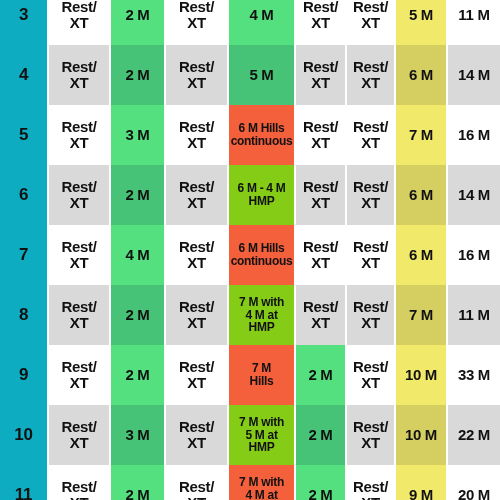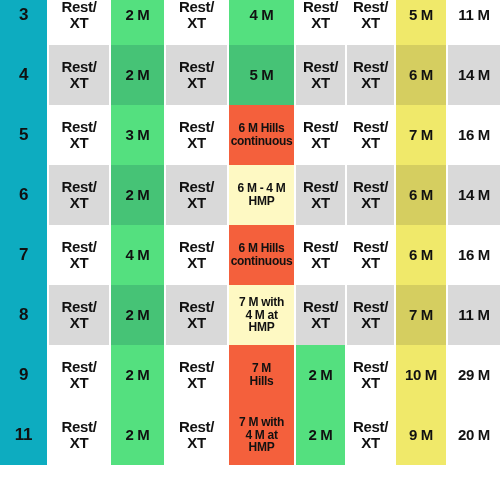--- a/index.html
+++ b/index.html
@@ -59,21 +59,21 @@
   
   tr.row-odd td.plain  { background: #ffffff; }
   tr.row-odd td.green  { background: #54E07F; }
   tr.row-odd td.yellow { background: #F0E96A; }
   tr.row-odd td.red    { background: #F4603C; }
 
   
   tr.row-even td.plain  { background: #D9D9D9; }
   tr.row-even td.green  { background: #46C376; }
   tr.row-even td.yellow { background: #D5CE60; }
-  tr.row-even td.red    { background: #fef9c3; }
+  tr.row-even td.red    { background: #84cc16; }
 
   
   td.rest   { font-size: 15px; }
   td.mile   { font-size: 15px; }
   td.total  { font-size: 15px; }
   td.long   { font-size: 12px; letter-spacing: -0.4px; }
 
   
   td.sep { border-left: 2px solid #ffffff; }
   tr.row-even td.sep { border-left: 2px solid #ffffff; }
@@ -162,21 +162,32 @@
       </tr>
       <tr class="row-odd">
         <td class="week">9</td>
         <td class="rest plain sep">Rest/<br>XT</td>
         <td class="mile green sep">2 M</td>
         <td class="rest plain sep">Rest/<br>XT</td>
         <td class="long red sep">7 M<br>Hills</td>
         <td class="mile green sep">2 M</td>
         <td class="rest plain sep">Rest/<br>XT</td>
         <td class="mile yellow sep">10 M</td>
-        <td class="total plain sep">29 M</td>
+        <td class="total plain sep">33 M</td>
+      </tr>
+      <tr class="row-even">
+        <td class="week">10</td>
+        <td class="rest plain sep">Rest/<br>XT</td>
+        <td class="mile green sep">3 M</td>
+        <td class="rest plain sep">Rest/<br>XT</td>
+        <td class="long red sep">7 M with<br>5 M at<br>HMP</td>
+        <td class="mile green sep">2 M</td>
+        <td class="rest plain sep">Rest/<br>XT</td>
+        <td class="mile yellow sep">10 M</td>
+        <td class="total plain sep">22 M</td>
       </tr>
       <tr class="row-odd">
         <td class="week">11</td>
         <td class="rest plain sep">Rest/<br>XT</td>
         <td class="mile green sep">2 M</td>
         <td class="rest plain sep">Rest/<br>XT</td>
         <td class="long red sep">7 M with<br>4 M at<br>HMP</td>
         <td class="mile green sep">2 M</td>
         <td class="rest plain sep">Rest/<br>XT</td>
         <td class="mile yellow sep">9 M</td>

